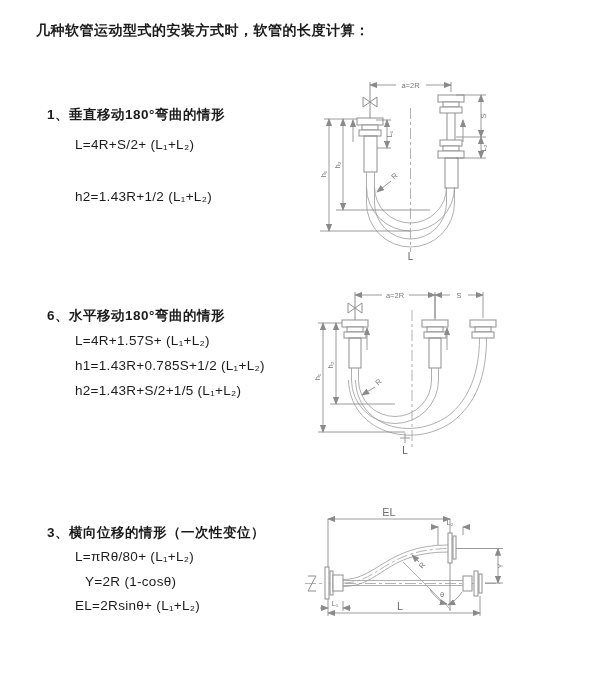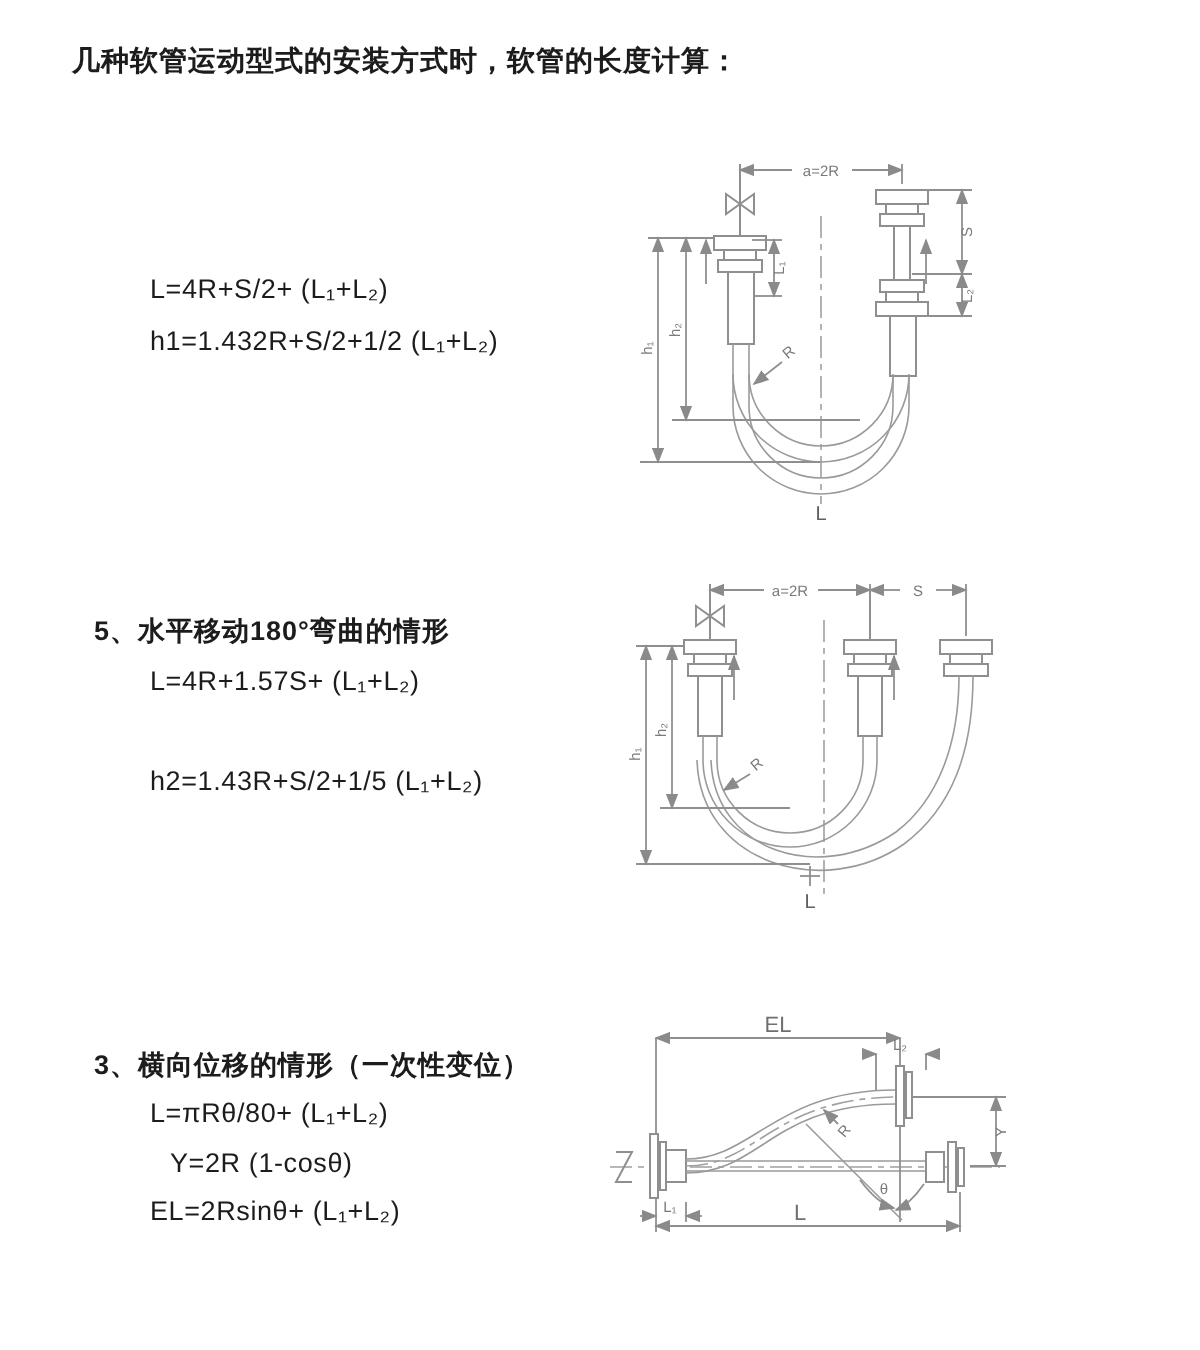--- a/index.html
+++ b/index.html
@@ -19,25 +19,27 @@
   .dimtxt{font-size:7.5px;fill:#7a7a7a;}
   .biglbl{font-size:10px;fill:#606060;}
 </style>
 </head>
 <body>
 
 <div class="page">
 
   <div class="txt title" style="left:36px;top:22px">几种软管运动型式的安装方式时，软管的长度计算：</div>
 
+  <div class="txt heading" style="left:47px;top:106px">1、垂直移动180°弯曲的情形</div>
   <div class="txt formula" style="left:75px;top:137px">L=4R+S/2+ (L₁+L₂)</div>
-  <div class="txt formula" style="left:75px;top:163px">h1=1.432R+S/2+1/2 (L₁+L₂)</div>
-
-  <div class="txt heading" style="left:47px;top:307px">5、水平移动180°弯曲的情形</div>
+  <div class="txt formula" style="left:75px;top:189px">h2=1.43R+1/2 (L₁+L₂)</div>
+
+  <div class="txt heading" style="left:47px;top:307px">6、水平移动180°弯曲的情形</div>
   <div class="txt formula" style="left:75px;top:333px">L=4R+1.57S+ (L₁+L₂)</div>
+  <div class="txt formula" style="left:75px;top:358px">h1=1.43R+0.785S+1/2 (L₁+L₂)</div>
   <div class="txt formula" style="left:75px;top:383px">h2=1.43R+S/2+1/5 (L₁+L₂)</div>
 
   <div class="txt heading" style="left:47px;top:524px">3、横向位移的情形（一次性变位）</div>
   <div class="txt formula" style="left:75px;top:549px">L=πRθ/80+ (L₁+L₂)</div>
   <div class="txt formula" style="left:85px;top:574px">Y=2R (1-cosθ)</div>
   <div class="txt formula" style="left:75px;top:598px">EL=2Rsinθ+ (L₁+L₂)</div>
 
   <svg style="left:300px;top:70px" width="270" height="200" viewBox="0 0 270 200">
     <defs>
       <marker id="a1" orient="auto-start-reverse" markerWidth="9" markerHeight="7" refX="8" refY="3.5">

